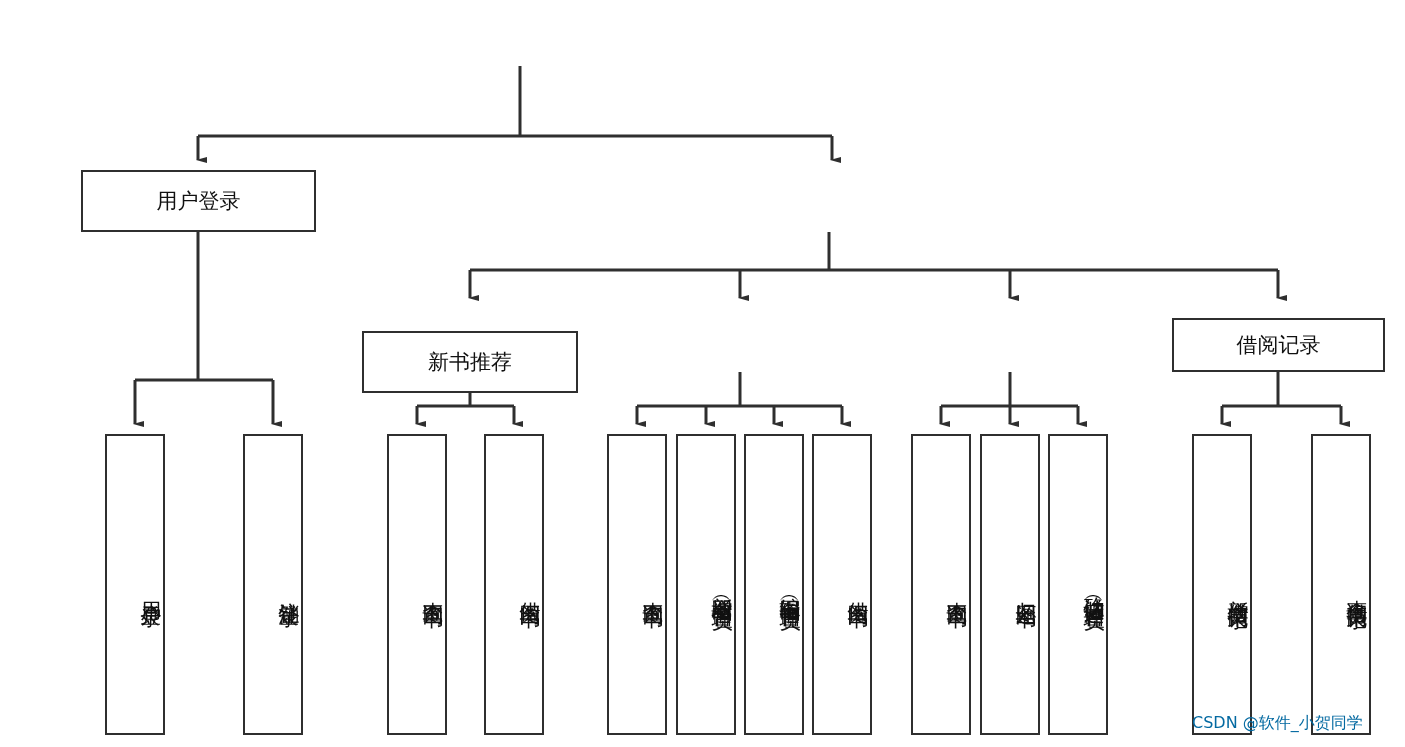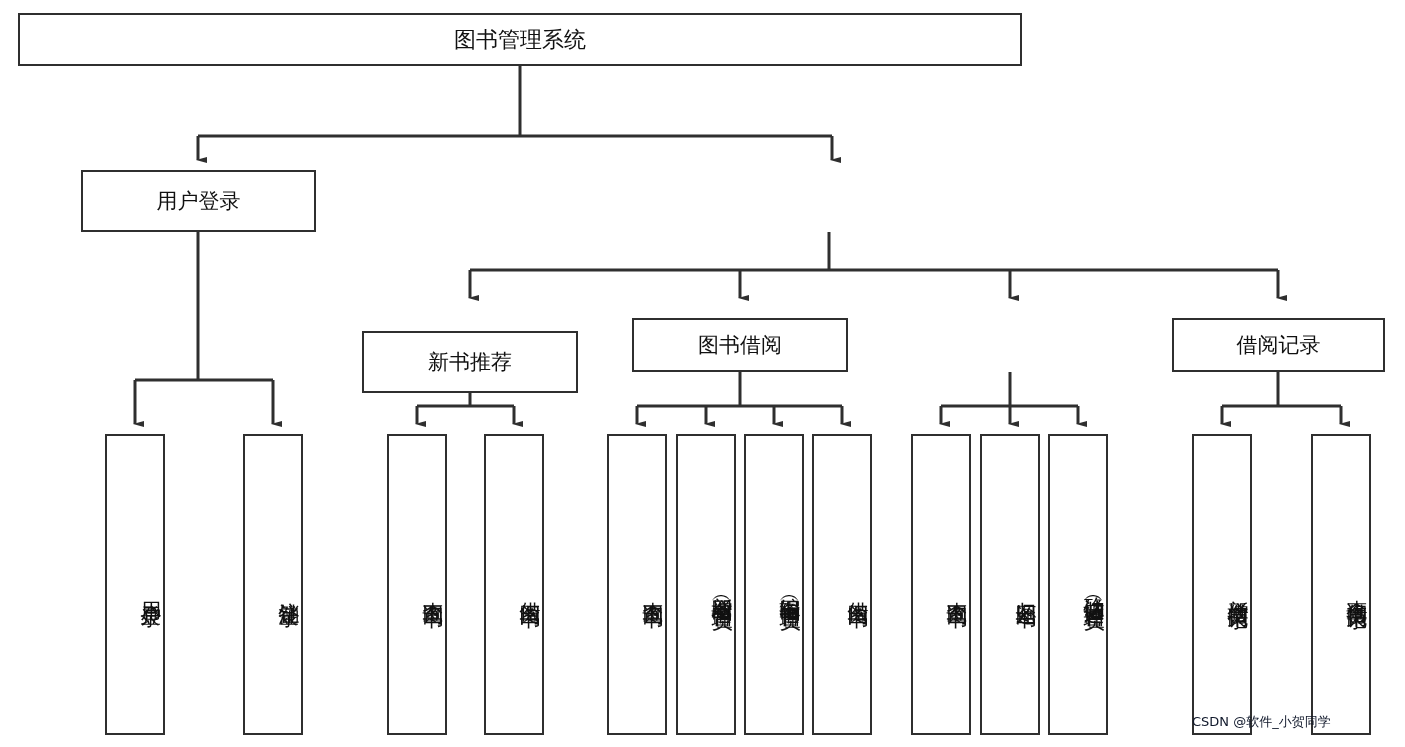--- a/index.html
+++ b/index.html
@@ -51,22 +51,22 @@
     left: 0;
     top: 0;
     width: 1405px;
     height: 747px;
     pointer-events: none;
   }
   .watermark {
     position: absolute;
     left: 1192px;
     top: 713px;
-    font-size: 13px;
-    color: #0f172a;
+    font-size: 16px;
+    color: #0369a1;
     white-space: nowrap;
     font-family: "DejaVu Sans", "Liberation Sans", sans-serif;
   }
 </style>
 </head>
 <body>
 
 <div id="canvas">
 
   <svg class="edges" viewBox="0 0 1405 747">
@@ -112,33 +112,27 @@
       <path d="M 1010 406 L 1010 424" marker-end="url(#arrow)"></path>
       <path d="M 1078 406 L 1078 424" marker-end="url(#arrow)"></path>
 
       <path d="M 1278 372 L 1278 406"></path>
       <path d="M 1222 406 L 1341 406"></path>
       <path d="M 1222 406 L 1222 424" marker-end="url(#arrow)"></path>
       <path d="M 1341 406 L 1341 424" marker-end="url(#arrow)"></path>
     </g>
   </svg>
 
-  <div class="node root" style="left:18px; top:13px; width:1004px; height:53px;">
-    <span>图书管理系统</span>
-  </div>
 
   <div class="node horiz" style="left:81px; top:170px; width:235px; height:62px;">
     <span>用户登录</span>
   </div>
 
   <div class="node horiz" style="left:362px; top:318px; width:216px; height:62px;margin-top:13px;">
     <span>新书推荐</span>
-  </div>
-  <div class="node horiz" style="left:632px; top:318px; width:216px; height:54px;">
-    <span>图书借阅</span>
   </div>
   <div class="node horiz" style="left:1172px; top:318px; width:213px; height:54px;align-items:center;">
     <span>借阅记录</span>
   </div>
 
   <div class="node leaf" style="left:105px; top:434px; width:60px; height:301px;">
     <span class="vtext">用户登录</span>
   </div>
   <div class="node leaf" style="left:243px; top:434px; width:60px; height:301px;">
     <span class="vtext">注销登录</span>

